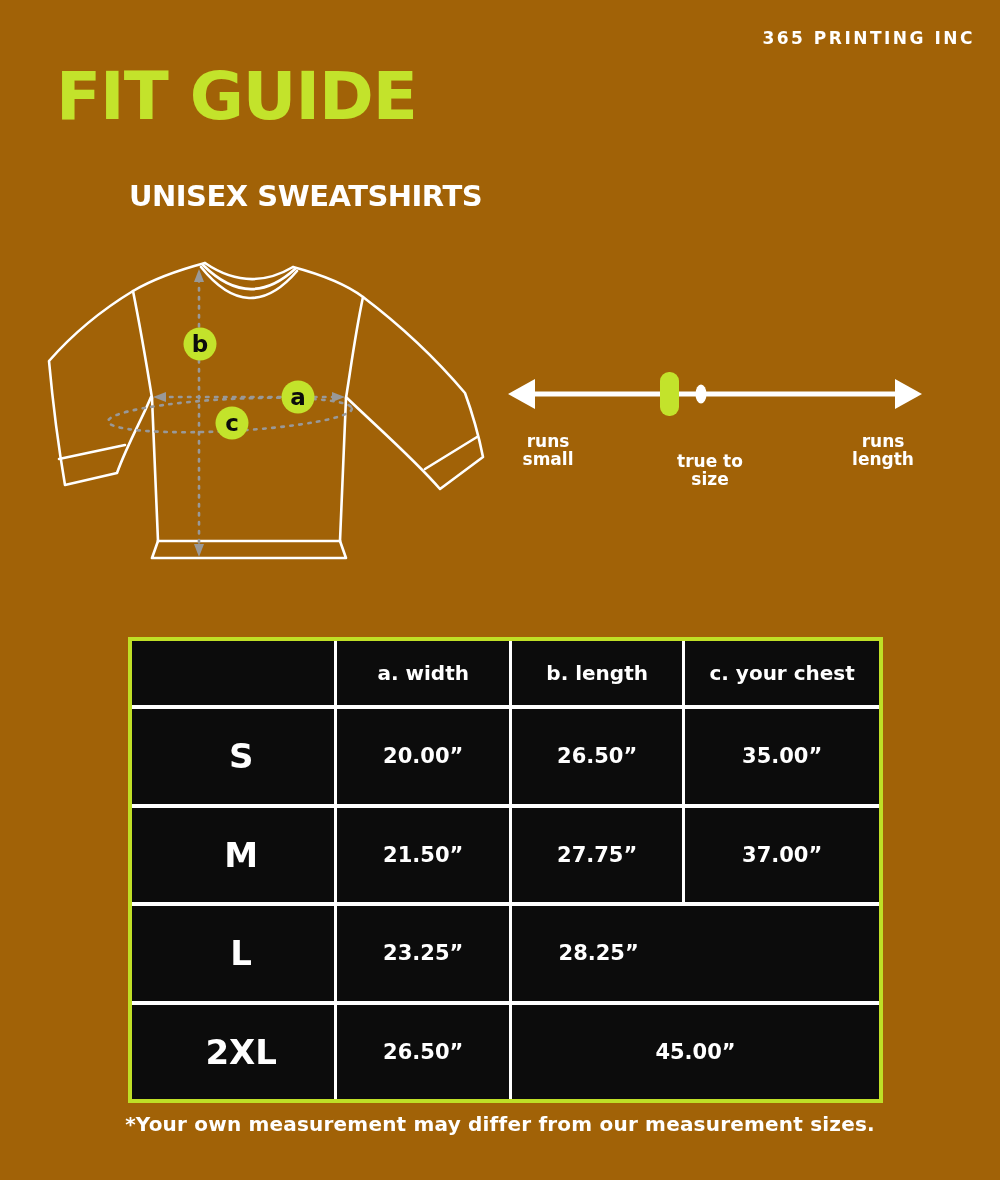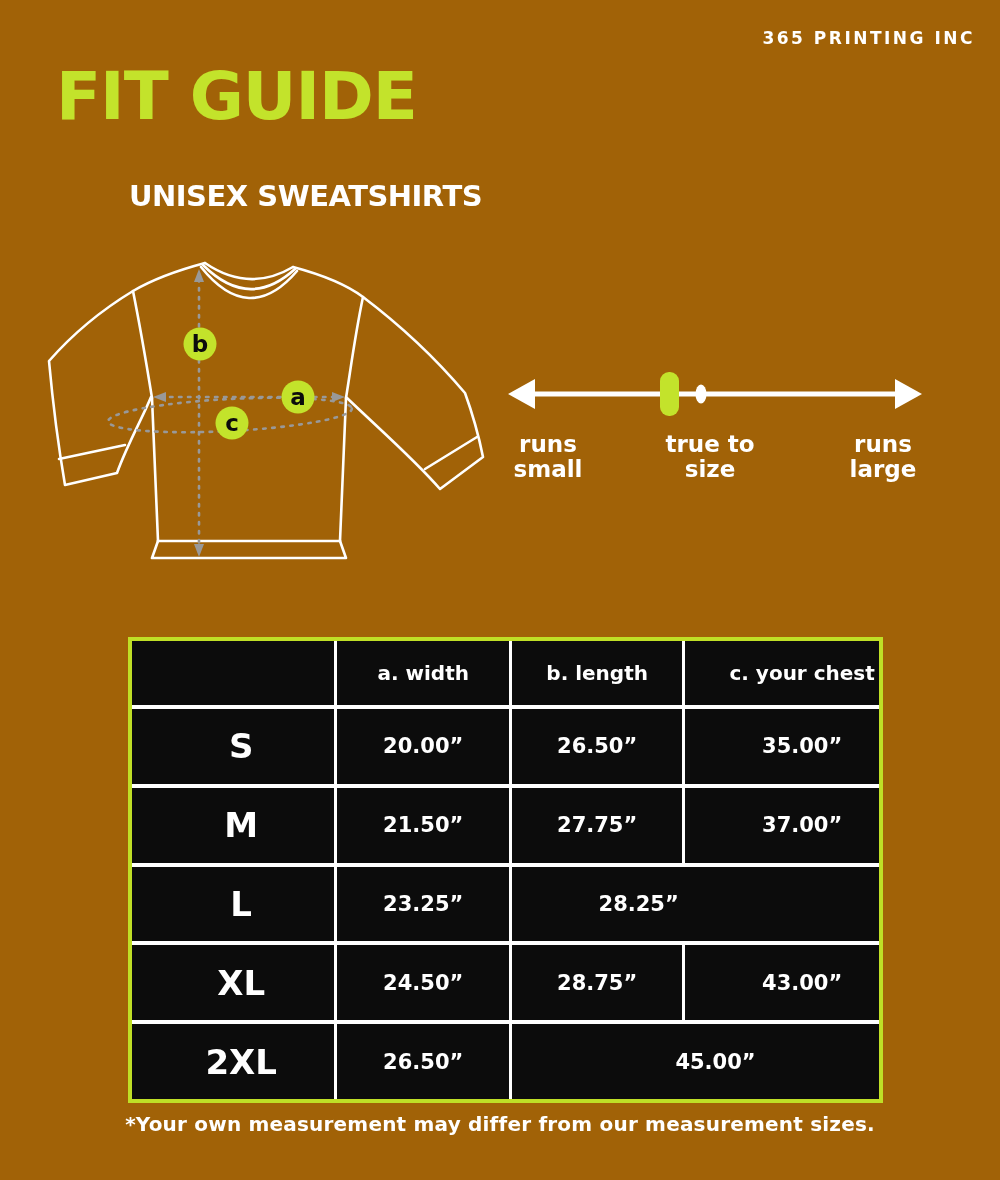--- a/index.html
+++ b/index.html
@@ -15,39 +15,39 @@
     position:absolute;left:56px;top:58px;font-size:66px;font-weight:bold;
     letter-spacing:-1px;color:#c3e32b;white-space:nowrap;
   }
   .subtitle{
     position:absolute;left:129px;top:140px;font-size:29px;font-weight:bold;
     letter-spacing:-0.5px;color:#fff;white-space:nowrap;margin-top:39px;
   }
   .diagram-svg{position:absolute;left:25px;top:245px;}
   .scale-svg{position:absolute;left:505px;top:368px;}
   .scale-label{
-    position:absolute;top:432px;font-size:23px;font-weight:bold;line-height:1.08;
+    position:absolute;top:432px;font-size:17px;font-weight:bold;line-height:1.08;
     text-align:center;color:#fff;
   }
   .scale-label.left{left:505px;width:86px;}
-  .scale-label.center{left:655px;width:110px;}
+  .scale-label.center{left:655px;width:110px;margin-top:20px;}
   .scale-label.right{left:835px;width:96px;}
   .size-table{
     position:absolute;left:128px;top:637px;width:755px;height:466px;
     border:4px solid #bfdf26;box-sizing:border-box;display:flex;flex-direction:column;
     background:#0c0c0c;
   }
   .t-row{display:flex;flex:1;border-bottom:4px solid #ffffff;padding-left:16px;}
   .t-row:last-child{border-bottom:none;}
   .t-row.header{flex:0 0 64px;}
   .t-cell{
     flex:1;display:flex;align-items:center;justify-content:center;
     border-right:3px solid #ffffff;box-sizing:border-box;
   }
-  .t-cell:last-child{border-right:none;margin-left:40px;}
+  .t-cell:last-child{border-right:none;}
   .t-cell.c0{flex:0 0 25.9%;}
   .t-cell.c1{flex:0 0 23.9%;}
   .t-cell.c2{flex:0 0 23.7%;}
   .t-cell.c3{flex:1;}
   .hdr-txt{font-size:20px;font-weight:bold;}
   .size-txt{font-size:34px;font-weight:bold;}
   .val-txt{font-size:21px;font-weight:bold;}
   .footnote{
     position:absolute;left:0;right:0;top:1112px;text-align:center;
     font-size:20px;font-weight:bold;color:#fff;letter-spacing:0.2px;
@@ -127,21 +127,21 @@
   <div class="scale-label left">
     <div>runs</div>
     <div>small</div>
   </div>
   <div class="scale-label center">
     <div>true to</div>
     <div>size</div>
   </div>
   <div class="scale-label right">
     <div>runs</div>
-    <div>large</div>
+    <div>length</div>
   </div>
 
   <div class="size-table">
     <div class="t-row header">
       <div class="t-cell c0">
         <span class="hdr-txt"></span>
       </div>
       <div class="t-cell c1">
         <span class="hdr-txt">a. width</span>
       </div>
@@ -187,34 +187,20 @@
         </div>
       <div class="t-cell c1">
           <span class="val-txt">23.25”</span>
         </div>
       <div class="t-cell c2">
           <span class="val-txt">28.25”</span>
         </div>
     </div>
     <div class="t-row">
       <div class="t-cell c0">
-          <span class="size-txt">XL</span>
-        </div>
-      <div class="t-cell c1">
-          <span class="val-txt">24.50”</span>
-        </div>
-      <div class="t-cell c2">
-          <span class="val-txt">28.75”</span>
-        </div>
-      <div class="t-cell c3">
-          <span class="val-txt">43.00”</span>
-        </div>
-    </div>
-    <div class="t-row">
-      <div class="t-cell c0">
           <span class="size-txt">2XL</span>
         </div>
       <div class="t-cell c1">
           <span class="val-txt">26.50”</span>
         </div>
       <div class="t-cell c3">
           <span class="val-txt">45.00”</span>
         </div>
     </div>
   </div>

